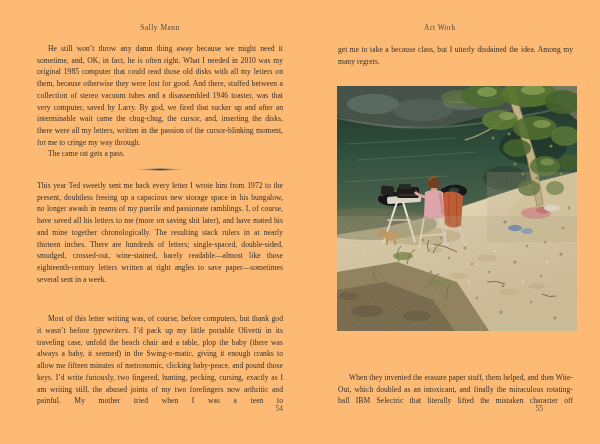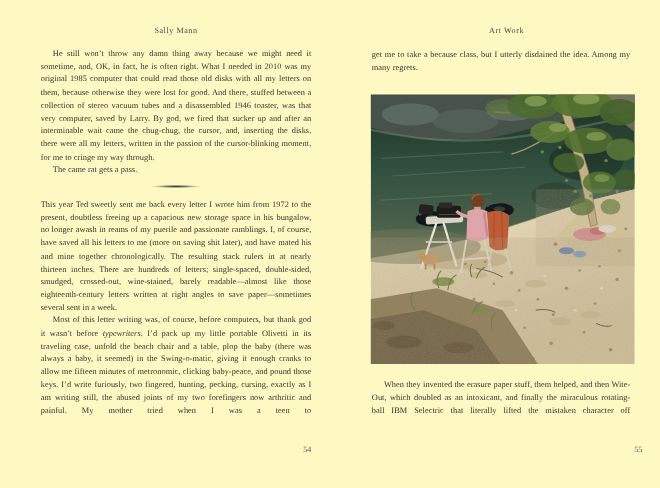--- a/index.html
+++ b/index.html
@@ -1,40 +1,40 @@
 <!DOCTYPE html>
 <html><head>
 <meta charset="utf-8">
 <style>
   html,body { margin:0; padding:0; }
   body {
     width:600px; height:444px; background:#ffffff;
     font-family:"Liberation Serif","DejaVu Serif",serif;
     color:#33312e;
   }
-  .spread { position:relative; width:600px; height:444px; background:#fef9c3; overflow:hidden; }
+  .spread { position:relative; width:600px; height:444px; background:#fdba74; overflow:hidden; }
   .page { position:absolute; top:0; height:444px; }
   #pageL { left:37px; width:246px; }
-  #pageR { left:337px; width:206px;padding-left:41px; }
+  #pageR { left:337px; width:206px; }
   .runhead {
     position:absolute; top:23px; left:0; right:0;
     text-align:center; font-size:7.4px; letter-spacing:0.5px; color:#4c4945;
   }
   .folio {
     position:absolute; top:404px; left:0; right:0;
     text-align:right; font-size:7.4px; color:#55524e;
   }
   .bodytext {
     font-size:7.6px; line-height:11.7px; text-align:justify;
     letter-spacing:0.04px; color:#33312e;
   }
   .textcol { position:absolute; top:43px; left:0; width:246px; }
   .p { margin:0; }
   .p.ind { text-indent:11px; }
-  .p.cut { text-align-last:justify; }
+  .p.cut { text-align-last:justify;margin-top:28px; }
   .divider {
     width:46px; height:3px; margin:8px auto 9px auto;
     background:radial-gradient(closest-side, #3a3a3a 0%, rgba(110,110,110,0.8) 45%, rgba(255,255,255,0) 100%);
     border-radius:50%;
   }
   #pR-p1 { position:absolute; top:44px; left:1px; width:235px; }
   #pR-p2 { position:absolute; top:344px; left:1px; width:235px; }
   .photo { position:absolute; top:86px; left:0; width:240px; height:245px; margin:0; }
   .photo svg { display:block; }
   i { font-style:italic; }

